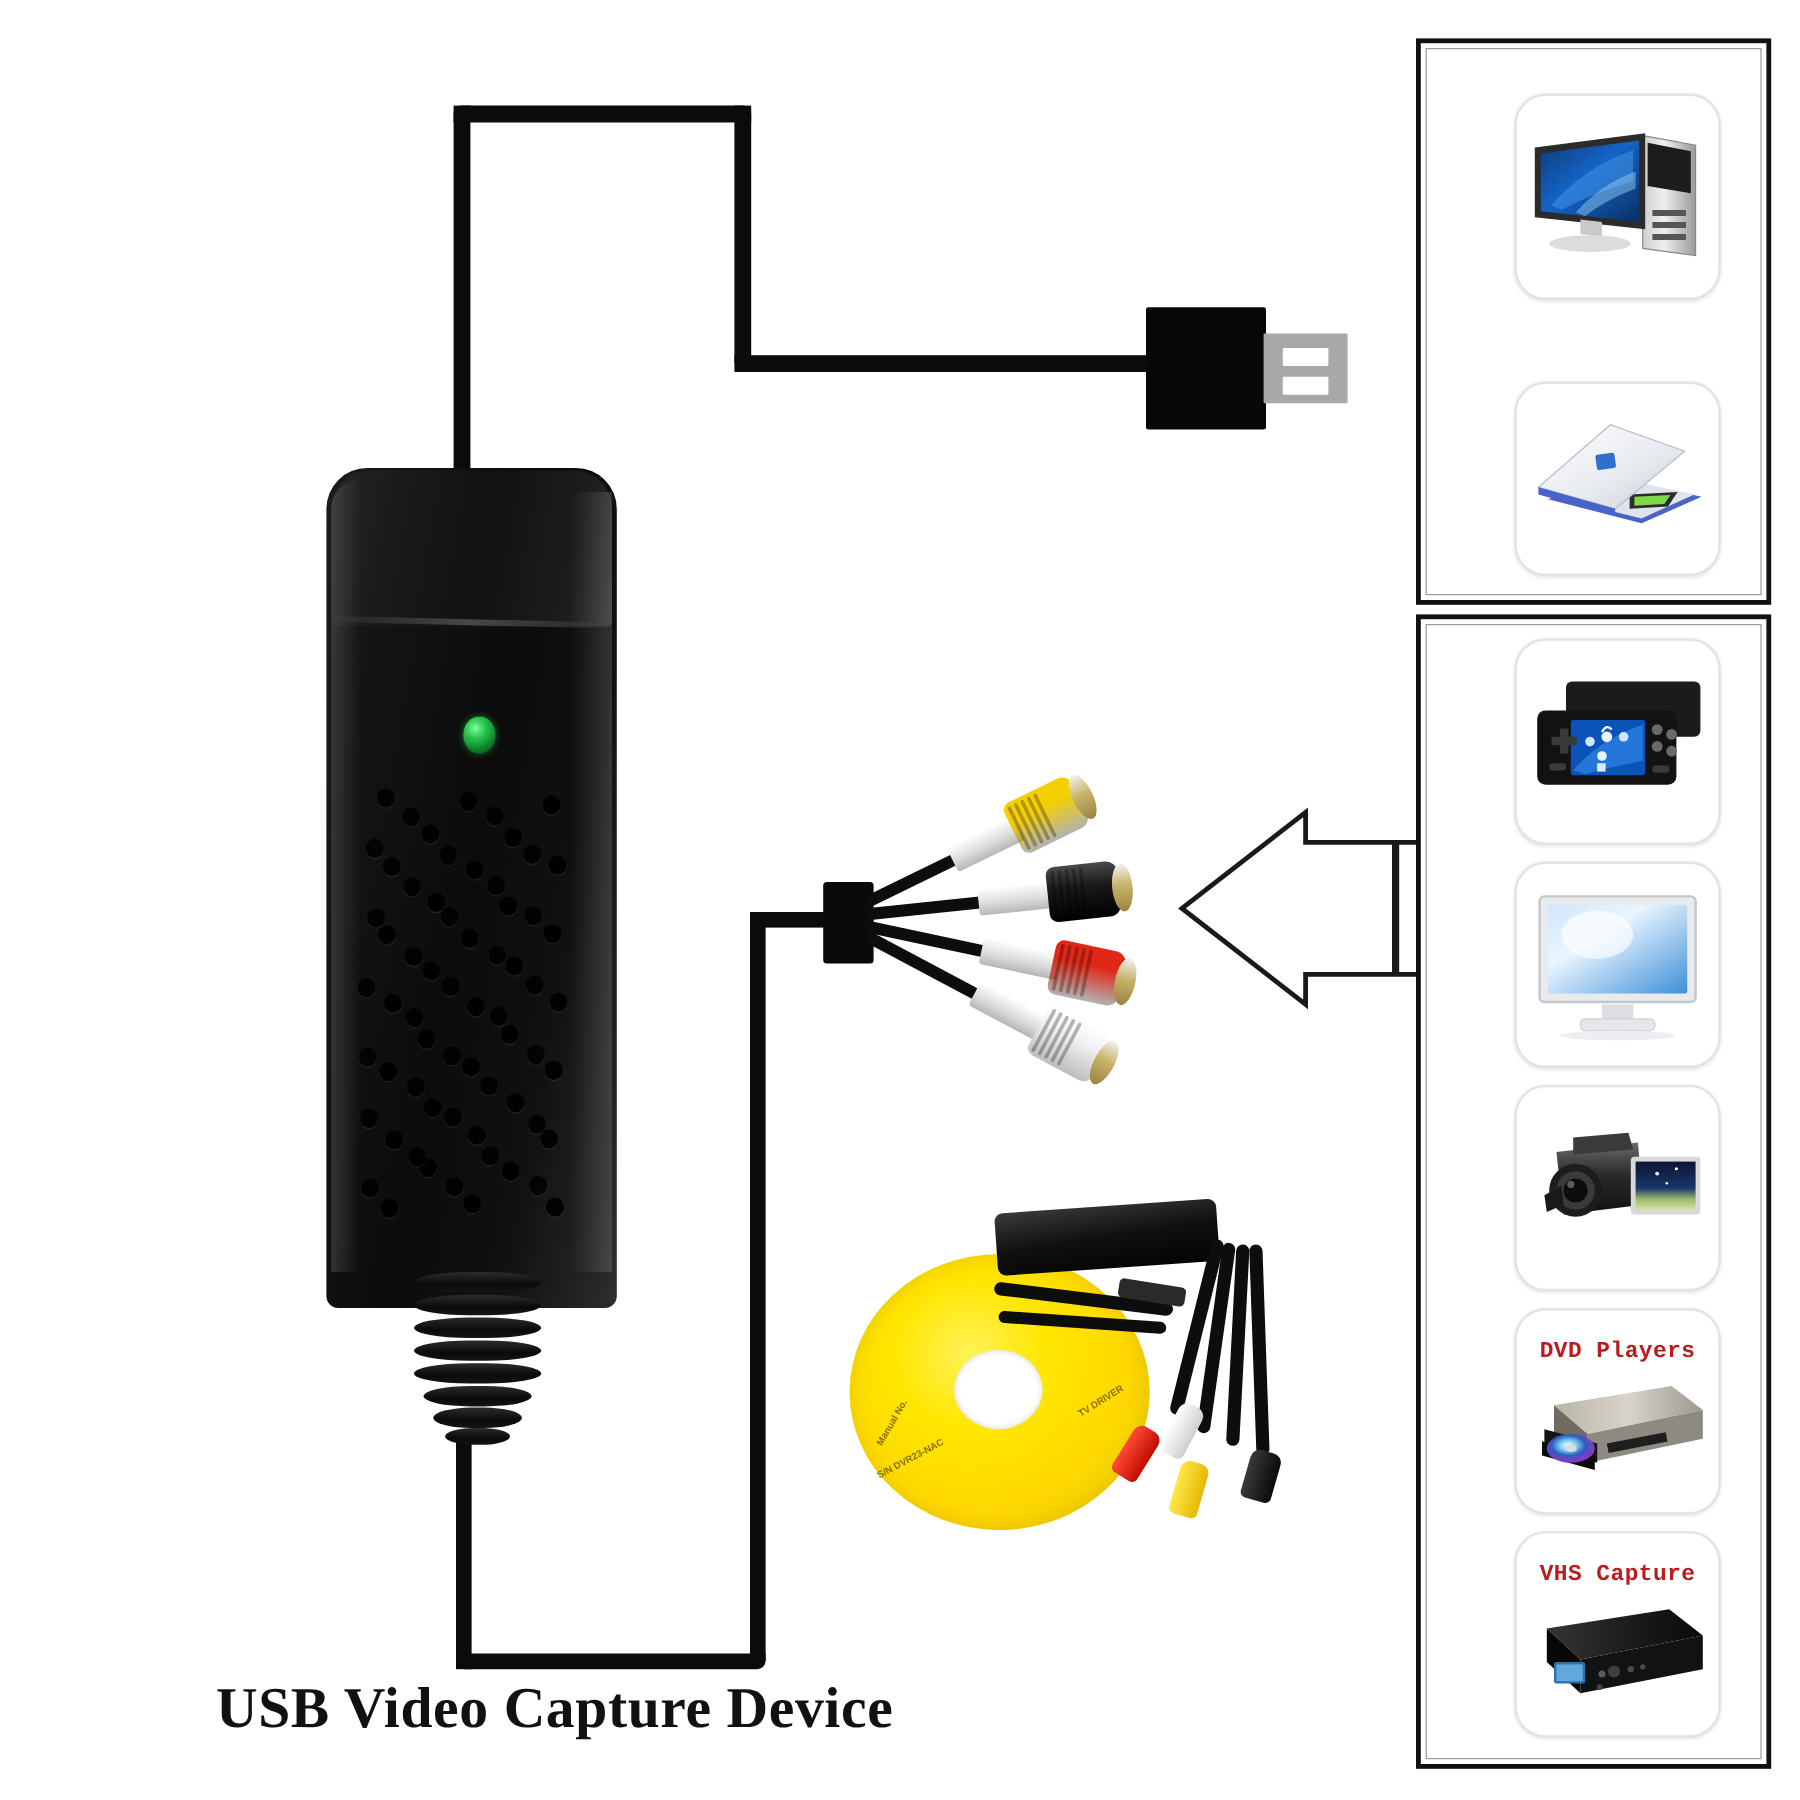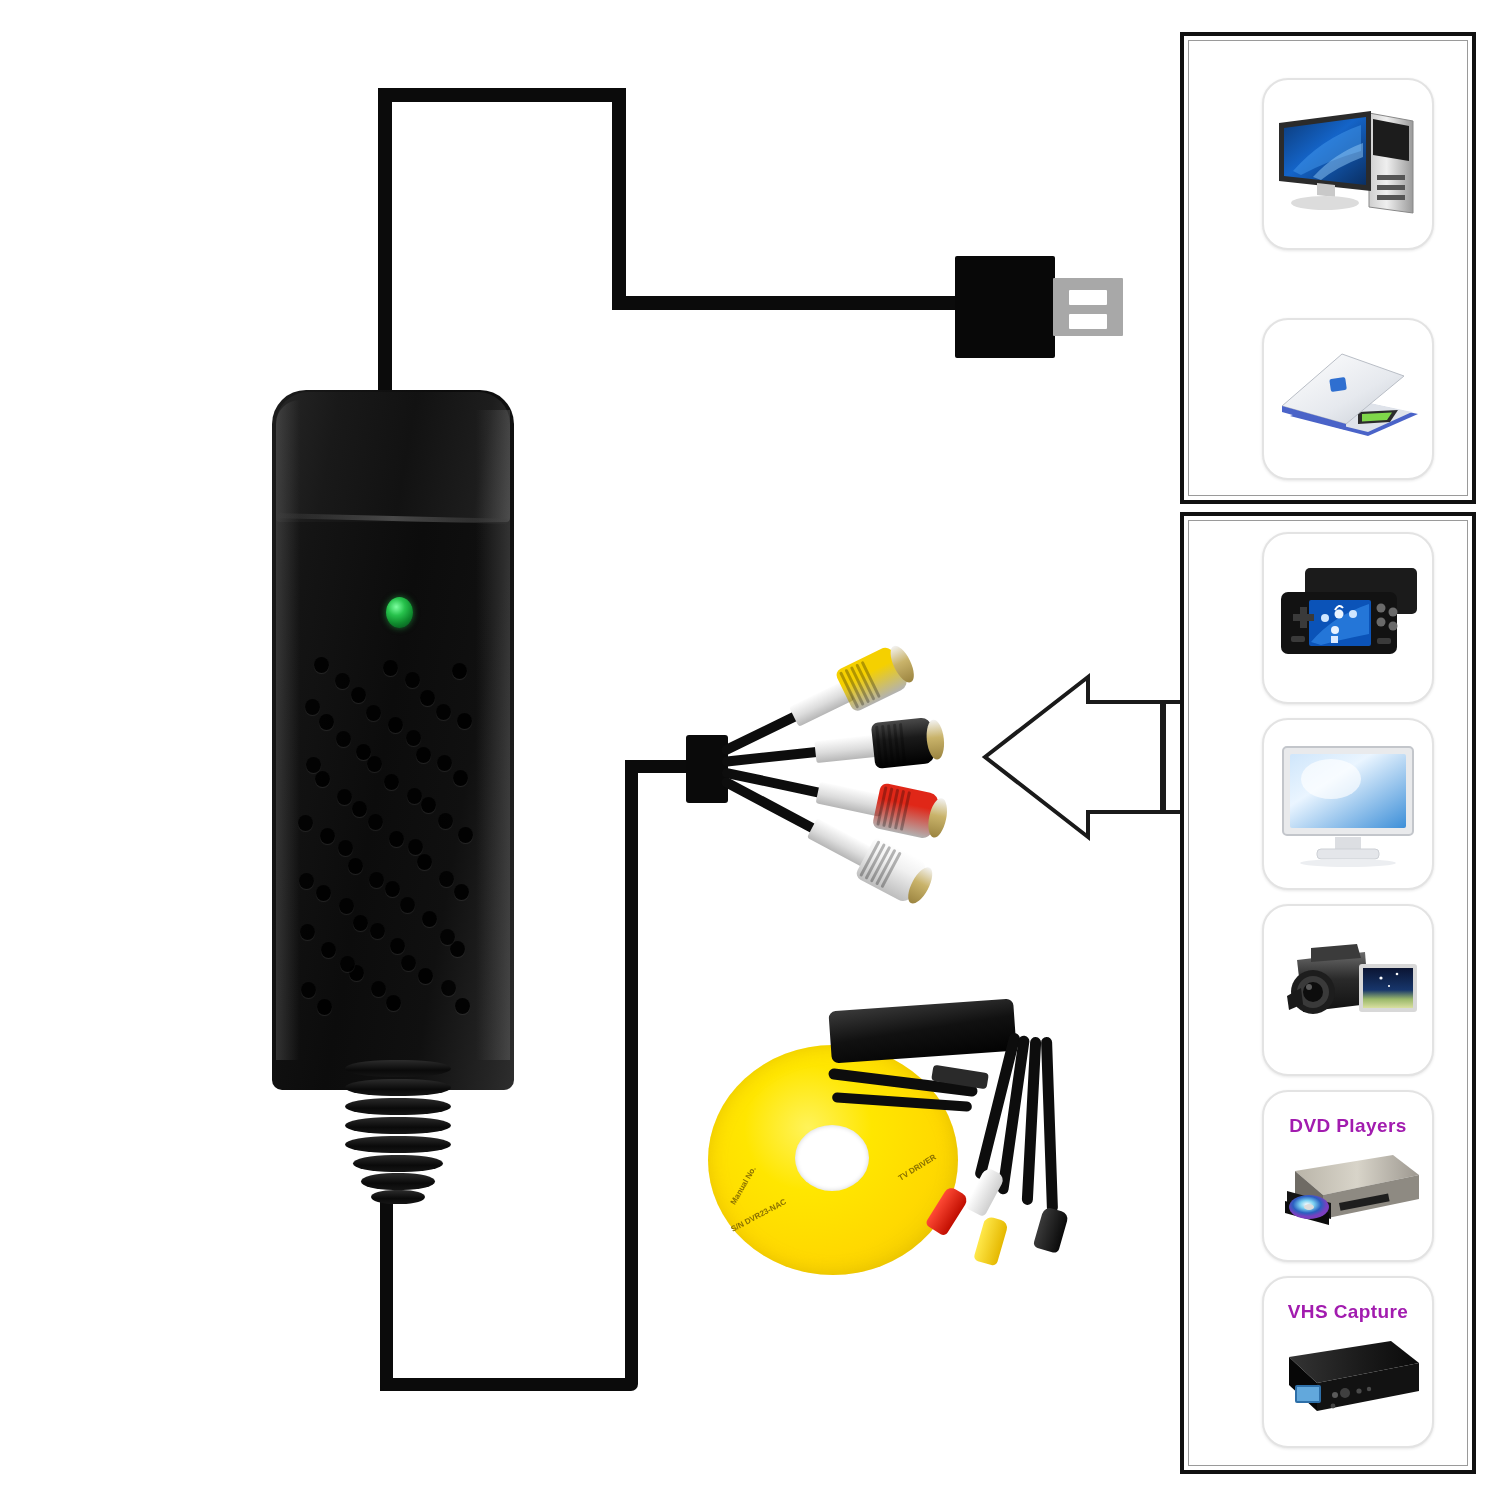--- a/index.html
+++ b/index.html
@@ -70,22 +70,22 @@
   
   .panel{position:absolute;background:#fff;border:4px solid #111;box-sizing:border-box;}
   .panel-inner-line{position:absolute;border:1px solid #9a9a9a;box-sizing:border-box;}
   .tile{
     position:absolute;background:#fff;border:2px solid #e3e3e3;border-radius:26px;
     box-shadow:0 1px 3px rgba(0,0,0,.10);
     display:flex;flex-direction:column;align-items:center;justify-content:center;
     box-sizing:border-box;overflow:hidden;
   }
   .tile-label{
-    font-family:Liberation Sans, sans-serif;
-    font-size:19px;font-weight:700;color:#a21caf;letter-spacing:.4px;
+    font-family:Liberation Mono, monospace;
+    font-size:19px;font-weight:700;color:#b91c1c;letter-spacing:.4px;
     margin-bottom:4px;text-align:center;
   }
 
   
   .caption{
     position:absolute;left:180px;top:1396px;width:560px;text-align:center;
     font-family:"Liberation Serif", serif;font-weight:700;font-size:48px;color:#111;
     letter-spacing:.5px;white-space:nowrap;
   }
 
@@ -463,14 +463,15 @@
     <div class="bcable" style="left:308px;top:50px;width:11px;height:160px;border-radius:6px;transform:rotate(8deg);"></div>
     <div class="bcable" style="left:326px;top:52px;width:11px;height:168px;border-radius:6px;transform:rotate(3deg);"></div>
     <div class="bcable" style="left:344px;top:52px;width:11px;height:176px;border-radius:6px;transform:rotate(-2deg);"></div>
 
     <div class="bplug" style="left:224px;top:214px;width:46px;height:24px;background:linear-gradient(180deg,#ff4a35,#c00d00);transform:rotate(-58deg);"></div>
     <div class="bplug" style="left:262px;top:196px;width:46px;height:22px;background:linear-gradient(180deg,#fff,#cfcfcf);transform:rotate(-62deg);"></div>
     <div class="bplug" style="left:268px;top:244px;width:46px;height:24px;background:linear-gradient(180deg,#ffe84a,#e5b800);transform:rotate(-74deg);"></div>
     <div class="bplug" style="left:330px;top:232px;width:42px;height:26px;background:linear-gradient(180deg,#3a3a3a,#0a0a0a);transform:rotate(-74deg);"></div>
   </div>
 
+  <div class="caption">USB Video Capture Device</div>
 
 </div>
 
 </body></html>

